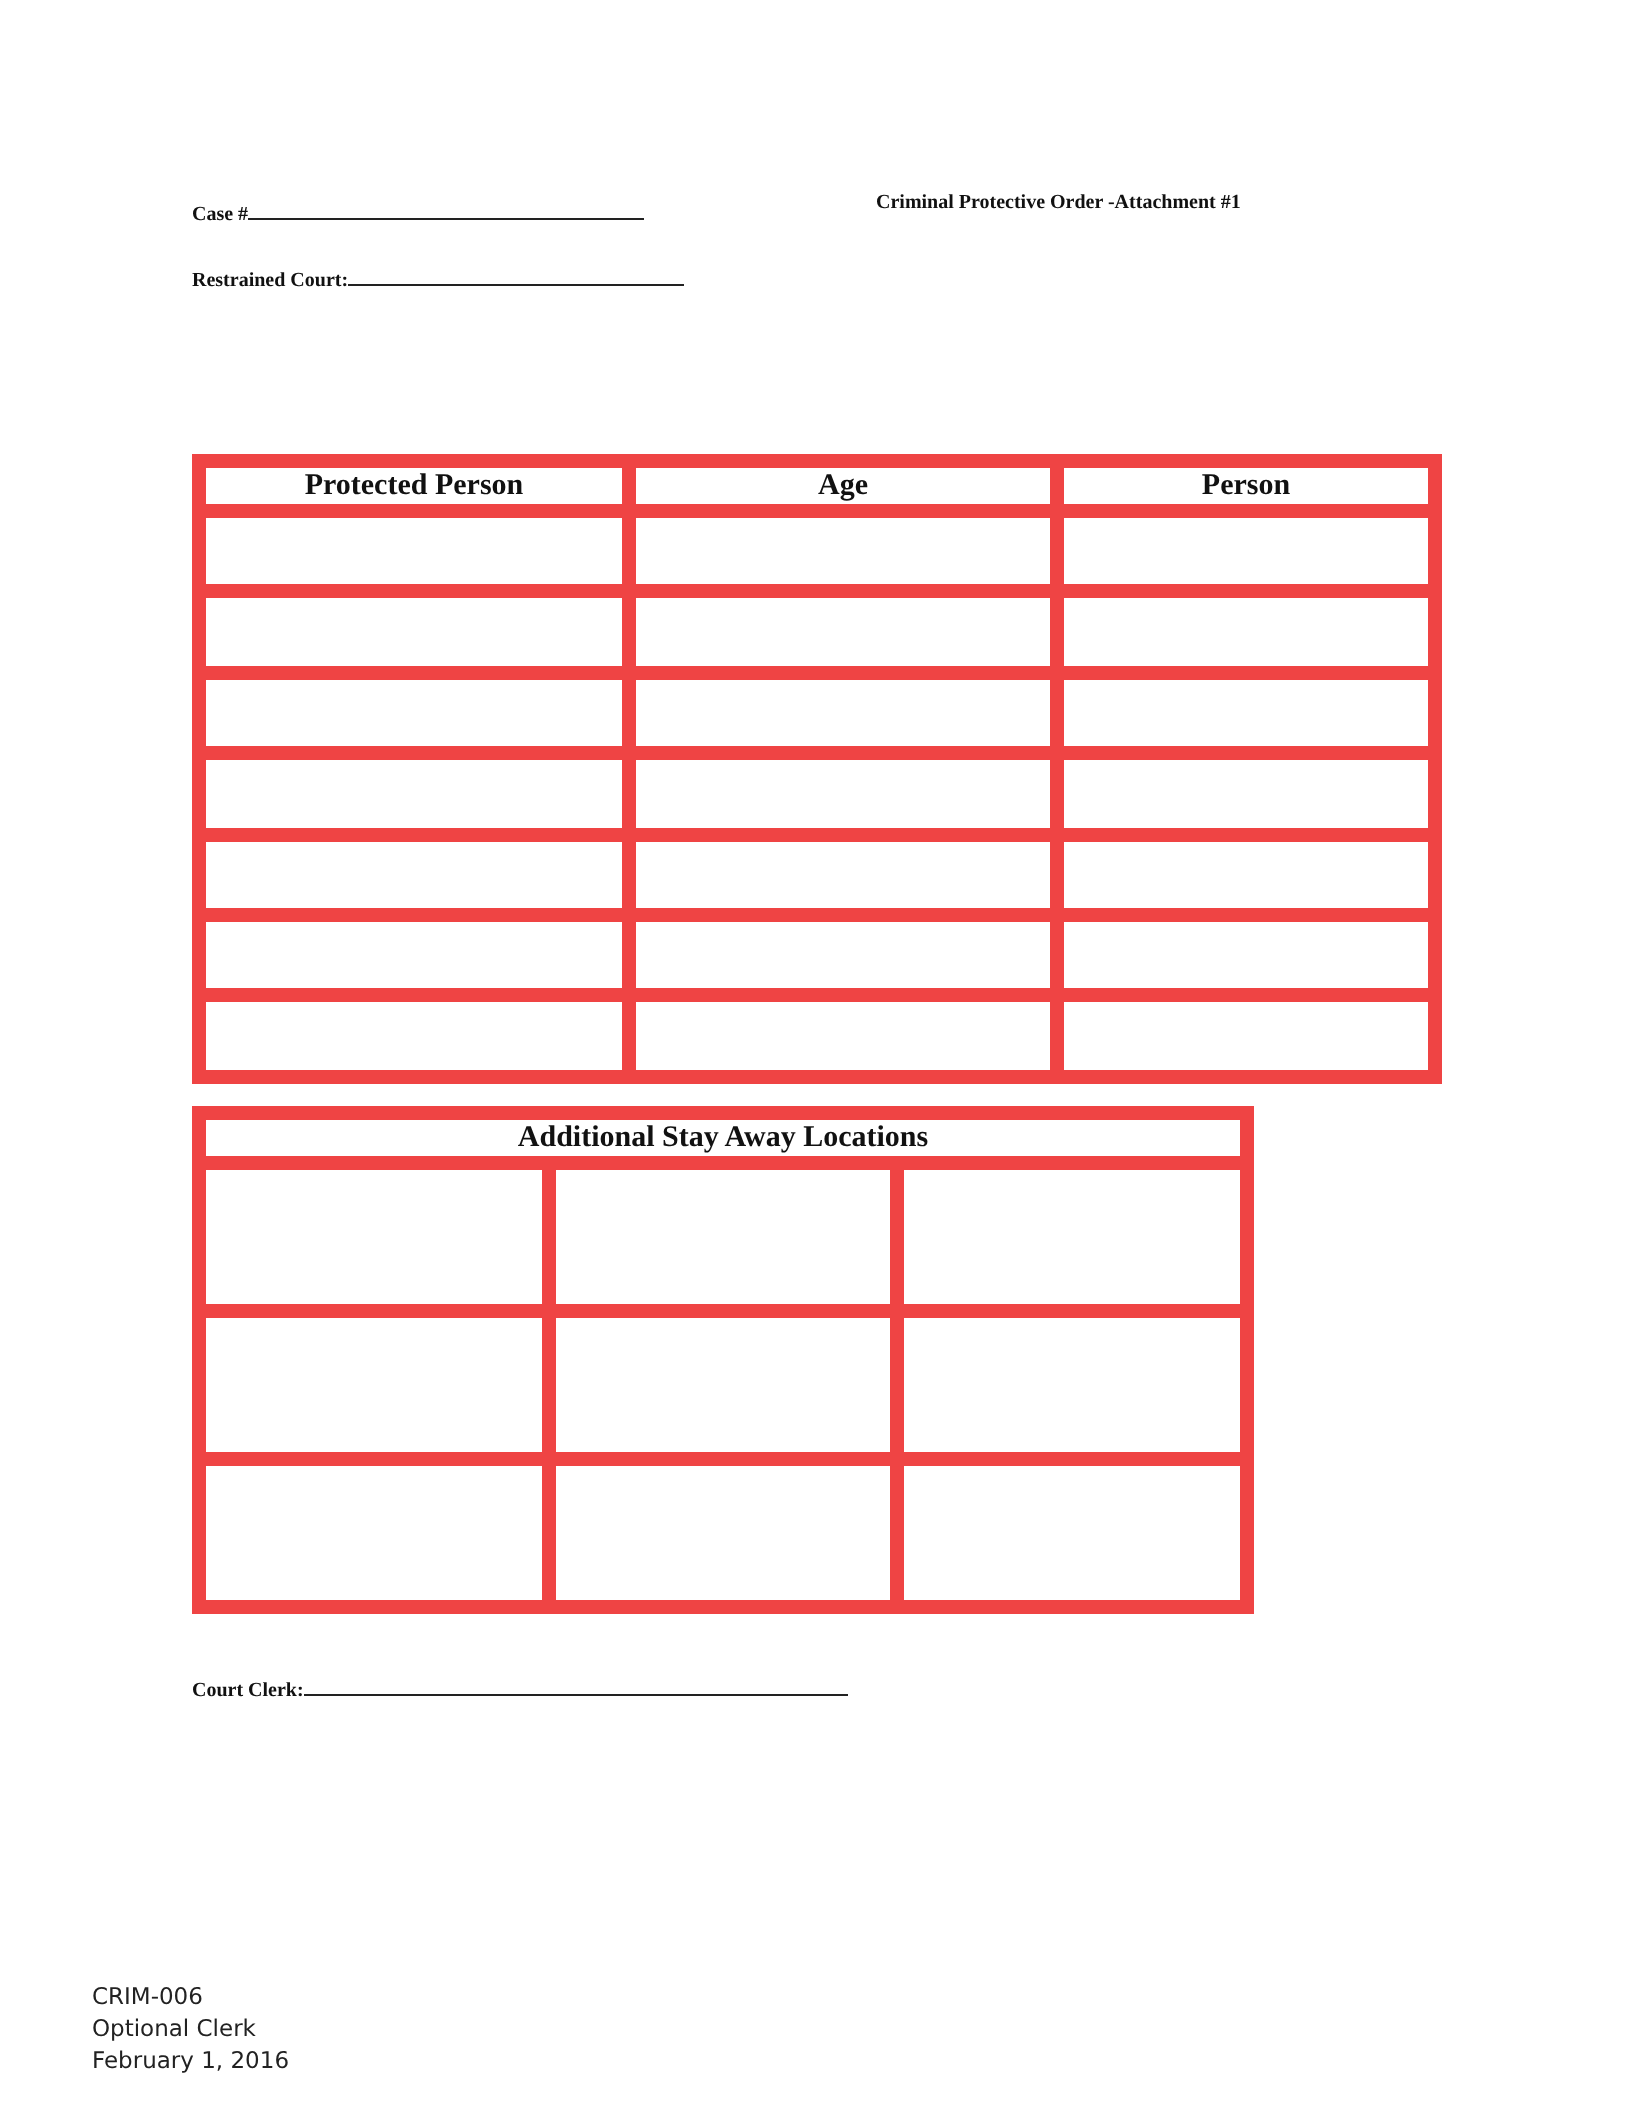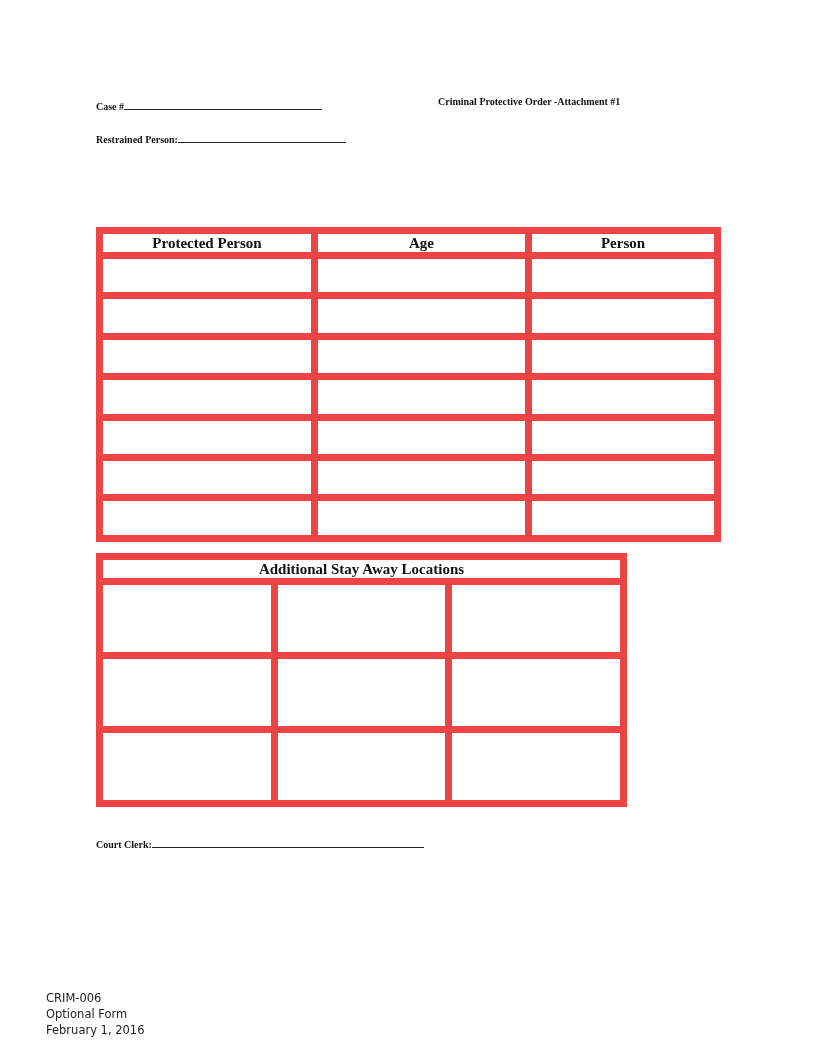--- a/index.html
+++ b/index.html
@@ -57,21 +57,21 @@
 </head>
 <body>
 
 <div class="abs bold-label" style="left:96px; top:96px;">
   <span>Case #</span><span class="blank-line" style="width:198px;"></span>
 </div>
 
 <div class="abs bold-label" style="left:438px; top:96px;">Criminal Protective Order -Attachment #1</div>
 
 <div class="abs bold-label" style="left:96px; top:129px;">
-  <span>Restrained Person:</span><span class="blank-line" style="width:168px;"></span>
+  <span>Restrained Court:</span><span class="blank-line" style="width:168px;"></span>
 </div>
 
 <table class="form-table" id="protected-table">
   <thead>
     <tr>
       <th style="width:208px;">Protected Person</th>
       <th style="width:207px;">Age</th>
       <th>Person</th>
     </tr>
   </thead>
@@ -138,15 +138,15 @@
       </tr>
   </tbody>
 </table>
 
 <div class="abs bold-label" style="left:96px; top:834px;">
   <span>Court Clerk:</span><span class="blank-line" style="width:272px;"></span>
 </div>
 
 <div class="abs footer-text" style="left:46px; top:990px;">
   <div>CRIM-006</div>
-  <div>Optional Form</div>
+  <div>Optional Clerk</div>
   <div>February 1, 2016</div>
 </div>
 
 </body></html>

